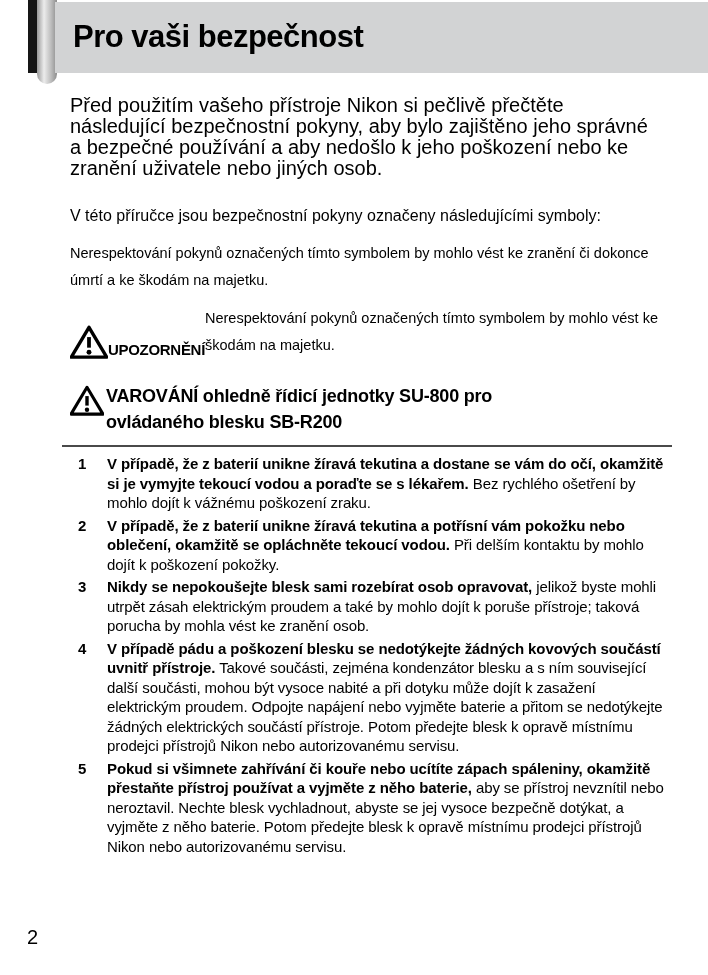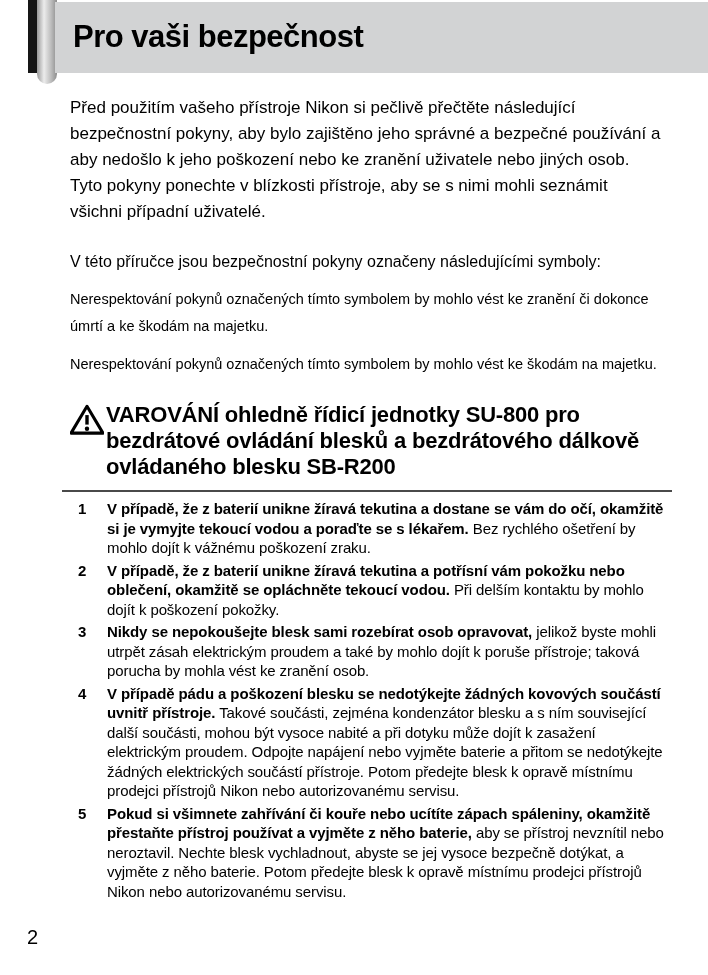--- a/index.html
+++ b/index.html
@@ -31,42 +31,42 @@
   }
   .title-band h1 {
     font-size: 31px; font-weight: bold; letter-spacing: -0.5px;
     padding-left: 18px; padding-bottom: 2px;
   }
 
   
   .content {
     position: absolute; top: 73px; left: 70px; width: 594px;
   }
-  .intro { font-size: 17px; line-height: 26px; }
+  .intro { font-size: 20px; line-height: 21px; }
   .intro.first { margin-top: 22px; }
   .symbols-line { font-size: 16px; line-height: 26px; margin-top: 24px; }
 
   
   .legend-row { display: flex; margin-top: 11px; }
   .legend-row.first { margin-top: 11px; }
   .legend-key {
     width: 135px; flex: 0 0 135px;
     display: flex; align-items: flex-end;
   }
   .tri-icon { display: block; flex: 0 0 auto; }
   .legend-label {
     font-weight: bold; font-size: 15px; letter-spacing: -0.3px;
     padding-bottom: 1px; white-space: nowrap;
   }
   .legend-text { flex: 1; font-size: 14.5px; line-height: 27px; }
 
   
   .section-heading { display: flex; margin-top: 24px; }
   .section-heading .tri-wrap { width: 36px; flex: 0 0 36px; padding-top: 2px; }
-  .heading-text { font-size: 22px; font-weight: bold; line-height: 26px; letter-spacing: -0.2px; }
+  .heading-text { font-size: 18px; font-weight: bold; line-height: 26px; letter-spacing: -0.2px; }
 
   .divider {
     border: none; border-top: 2px solid #4a4a4a;
     margin: 10px 0 0 -8px; width: 610px;
   }
 
   
   .warn-list { list-style: none; margin-top: 7px; }
   .warn-item { display: flex; margin-left: 8px; margin-top: 3px; }
   .warn-num {
@@ -86,42 +86,48 @@
 
   <div class="black-tab"></div>
   <div class="tube"></div>
   <div class="title-band">
     <h1>Pro vaši bezpečnost</h1>
   </div>
 
   <div class="content">
 
     <p class="intro first">Před použitím vašeho přístroje Nikon si pečlivě přečtěte následující bezpečnostní pokyny, aby bylo zajištěno jeho správné a bezpečné používání a aby nedošlo k jeho poškození nebo ke zranění uživatele nebo jiných osob.</p>
-    <p class="intro">Tyto pokyny ponechte v blízkosti přístroje, aby se s nimi mohli seznámit všichni případní uživatelé.</p>
     <p class="symbols-line">V této příručce jsou bezpečnostní pokyny označeny následujícími symboly:</p>
 
     <div class="legend-row first">
       <p class="legend-text">Nerespektování pokynů označených tímto symbolem by mohlo vést ke zranění či dokonce úmrtí a ke škodám na majetku.</p>
     </div>
 
     <div class="legend-row">
+      <div class="legend-key">
+        <svg class="tri-icon" width="38" height="34" viewBox="0 0 100 90">
+          <polygon points="50,6 97,85 3,85" fill="none" stroke="#000" stroke-width="9" stroke-linejoin="round"></polygon>
+          <line x1="50" y1="32" x2="50" y2="60" stroke="#000" stroke-width="10"></line>
+          <circle cx="50" cy="72" r="6.5" fill="#000"></circle>
+        </svg>
+        <span class="legend-label">UPOZORNĚNÍ</span>
+      </div>
       <p class="legend-text">Nerespektování pokynů označených tímto symbolem by mohlo vést ke škodám na majetku.</p>
     </div>
 
     <div class="section-heading">
       <div class="tri-wrap">
         <svg class="tri-icon" width="34" height="31" viewBox="0 0 100 90">
           <polygon points="50,6 97,85 3,85" fill="none" stroke="#000" stroke-width="9" stroke-linejoin="round"></polygon>
           <line x1="50" y1="32" x2="50" y2="60" stroke="#000" stroke-width="10"></line>
           <circle cx="50" cy="72" r="6.5" fill="#000"></circle>
         </svg>
       </div>
       <div class="heading-text">
         <div>VAROVÁNÍ ohledně řídicí jednotky SU-800 pro</div>
-        <div>bezdrátové ovládání blesků a bezdrátového dálkově</div>
         <div>ovládaného blesku SB-R200</div>
       </div>
     </div>
 
     <hr class="divider">
 
     <ol class="warn-list">
       <li class="warn-item">
         <span class="warn-num">1</span>
         <p class="warn-text"><span class="b">V případě, že z baterií unikne žíravá tekutina a dostane se vám do očí, okamžitě si je vymyjte tekoucí vodou a poraďte se s lékařem.</span>

